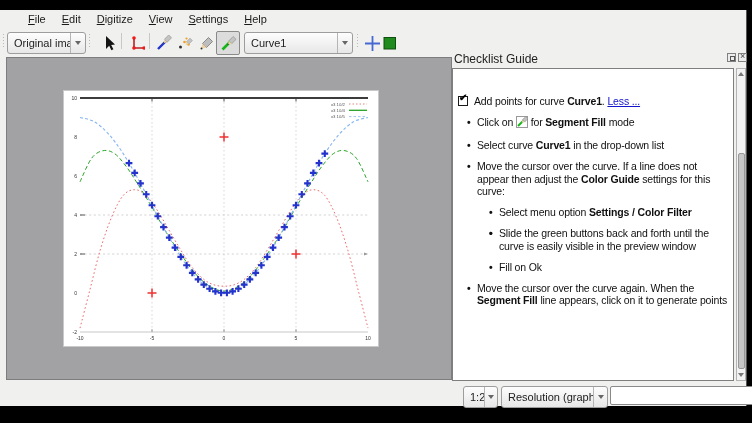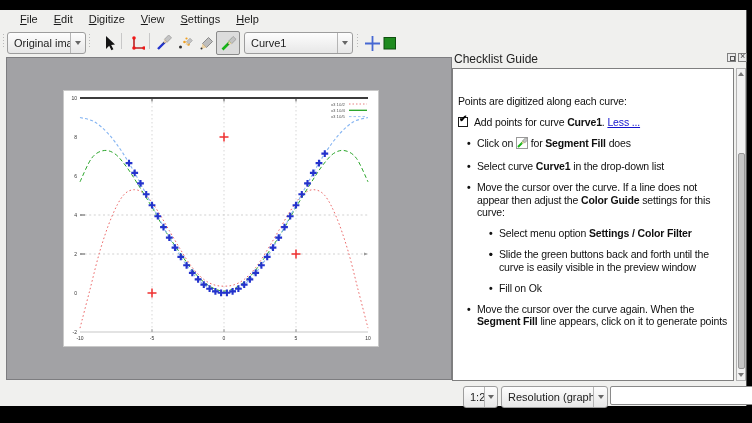--- a/index.html
+++ b/index.html
@@ -1,20 +1,20 @@
 <!DOCTYPE html>
 <html><head>
 <meta charset="utf-8">
 <style>
   html,body{margin:0;padding:0;background:#000;}
   .stage{position:relative;width:752px;height:423px;background:#000;overflow:hidden;
          font-family:"Liberation Sans",sans-serif;-webkit-font-smoothing:antialiased;}
   .window{position:absolute;left:0;top:10px;width:746px;height:396px;background:#f0f0ee;border-right:1px solid #555;}
   
-  .menubar{position:absolute;left:0;top:0;right:0;height:18px;display:flex;align-items:center;padding-left:12px;font-size:11px;color:#1a1a1a;}
+  .menubar{position:absolute;left:0;top:0;right:0;height:18px;display:flex;align-items:center;padding-left:20px;font-size:11px;color:#1a1a1a;}
   .menu-item{padding:2px 8px;cursor:default;}
   .menu-item u{text-decoration:underline;}
   
   .toolbar{position:absolute;left:0;top:18px;right:0;height:28px;}
   .handle{position:absolute;top:5px;width:3px;height:16px;
           background-image:radial-gradient(#b9b9b9 35%,transparent 36%);background-size:3px 3px;}
   .sep{position:absolute;top:5px;width:1px;height:16px;background:#c8c8c8;}
   .combo{position:absolute;height:20px;display:flex;align-items:center;border:1px solid #9d9d9d;border-radius:3px;
          background:linear-gradient(#fdfdfd,#e7e7e7);font-size:11px;color:#222;}
   .combo .lbl{flex:1;padding:0 6px;white-space:nowrap;overflow:hidden;}
@@ -241,32 +241,31 @@
     <div class="panel">
       <div class="panel-title">Checklist Guide</div>
       <div class="pbtn" style="left:275px">
           <span class="sq"></span>
         </div>
       <div class="pbtn" style="left:286px">
           <span class="x">×</span>
         </div>
       <div class="panel-content">
         <div class="cl-inner" id="checklist">
-            <div class="cl-row"><span>Points are digitized along each curve:</span></div>
             <div class="cl-row cb"><span class="cbox">
                 <span class="mark">✔</span>
               </span><span>Add points for curve </span><b>Curve1</b><span>. </span><a class="cl-link">Less ...</a></div>
             <div class="cl-row lvl1"><span class="cl-bullet">•</span><span>Click on </span><span class="inline-icon"><svg width="12" height="12">
                   <rect x="0.5" y="0.5" width="11" height="11" fill="#fff" stroke="#999"></rect>
                   <path d="M2,10 L9.5,2.5" stroke="#17b517" stroke-width="2"></path>
                   <g transform="translate(4.2,-0.5) scale(0.55)">
                     <polygon points="10,2 14,6 8,12 4,8" fill="#c3c3c3" stroke="#808080"></polygon>
                     <polygon points="4,8 8,12 2.6,13.4" fill="#ecd2a4"></polygon>
                   </g>
-                </svg></span><span> for </span><b>Segment Fill</b><span> does</span></div>
+                </svg></span><span> for </span><b>Segment Fill</b><span> mode</span></div>
             <div class="cl-row lvl1"><span class="cl-bullet">•</span><span>Select curve </span><b>Curve1</b><span> in the drop-down list</span></div>
             <div class="cl-row lvl1"><span class="cl-bullet">•</span><span>Move the cursor over the curve. If a line does not appear then adjust the </span><b>Color Guide</b><span> settings for this curve:</span></div>
             <div class="cl-row lvl2"><span class="cl-bullet">•</span><span>Select menu option </span><b>Settings / Color Filter</b></div>
             <div class="cl-row lvl2"><span class="cl-bullet">•</span></div>
             <div class="cl-row lvl2"><span class="cl-bullet">•</span><span>Slide the green buttons back and forth until the curve is easily visible in the preview window</span></div>
             <div class="cl-row lvl2"><span class="cl-bullet">•</span><span>Fill on Ok</span></div>
             <div class="cl-row lvl1"><span class="cl-bullet">•</span><span>Move the cursor over the curve again. When the </span><b>Segment Fill</b><span> line appears, click on it to generate points</span></div>
           </div>
       </div>
       <div class="scrollbar">

